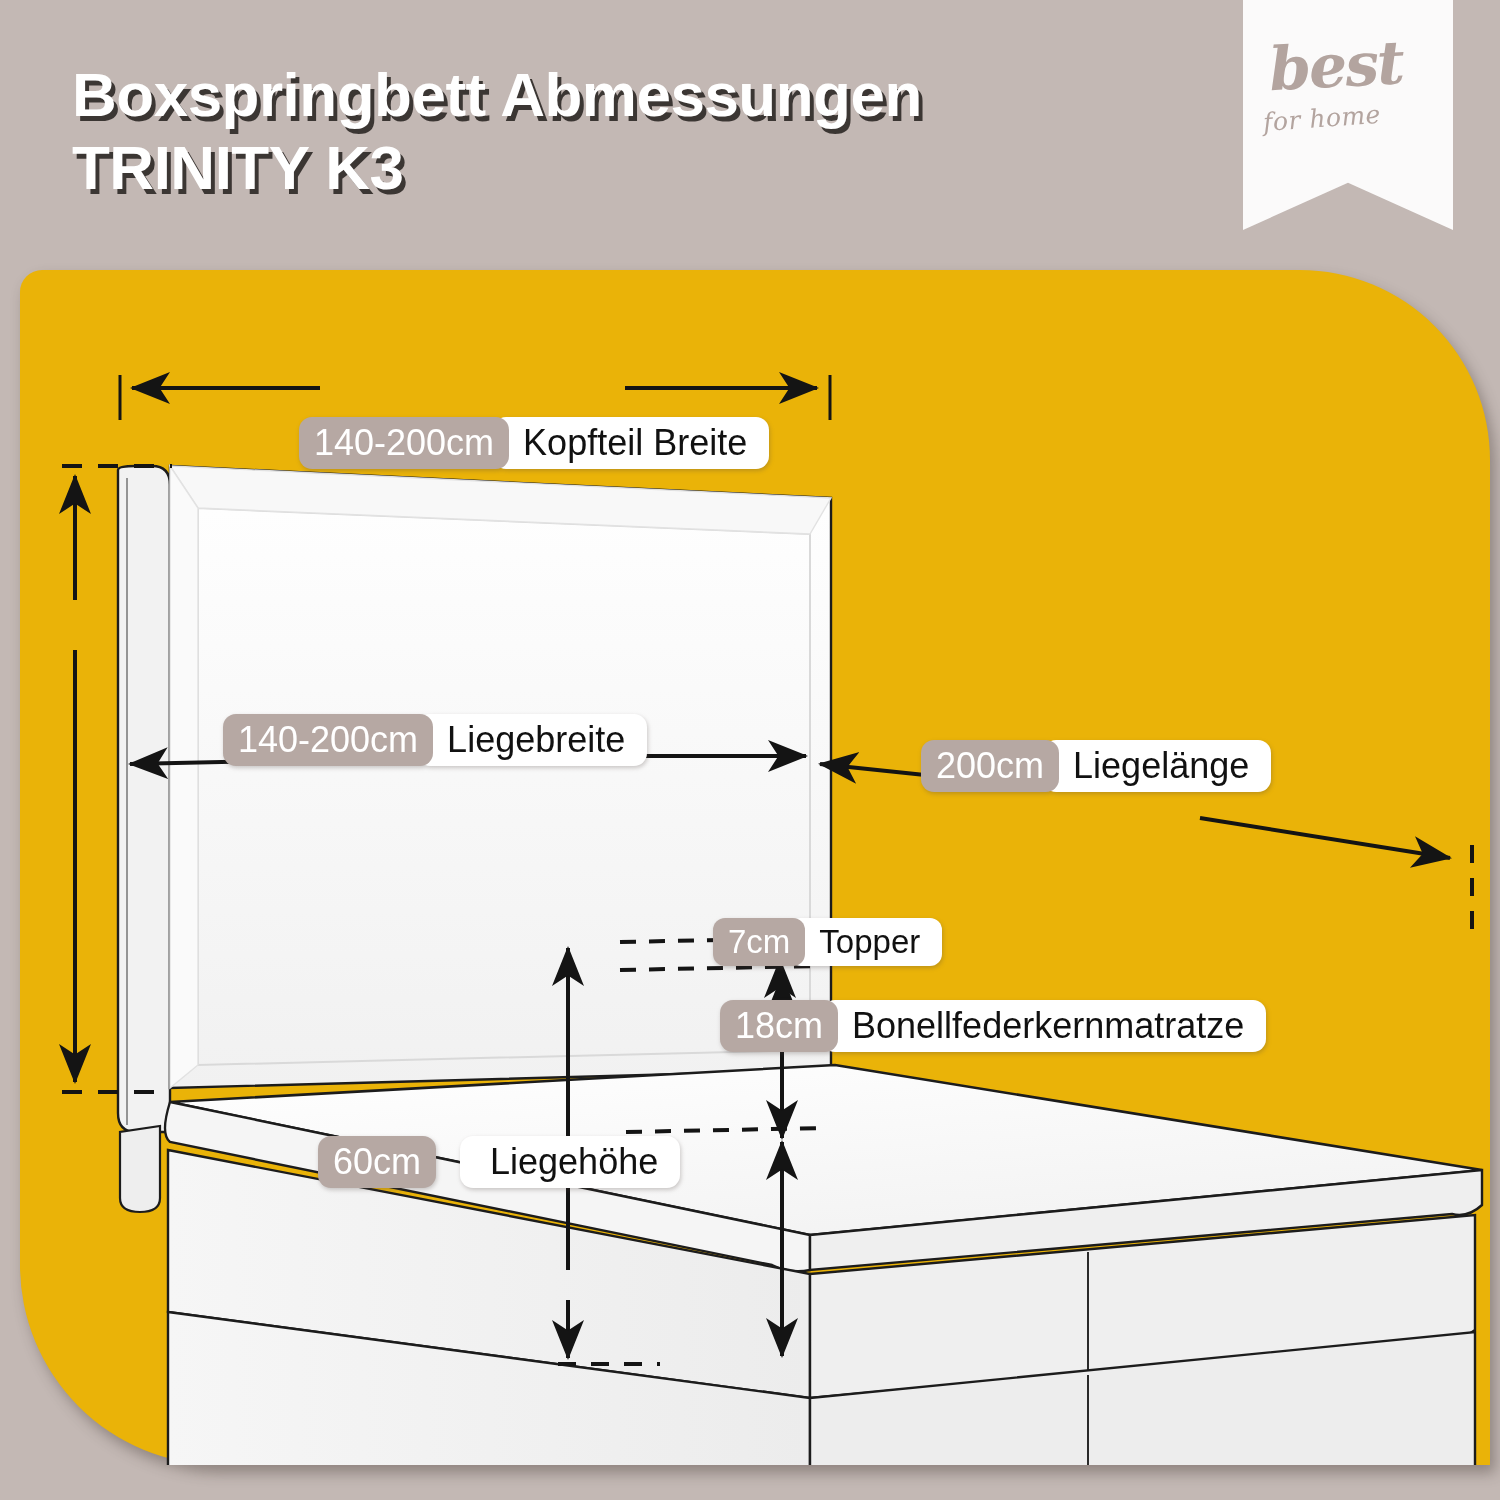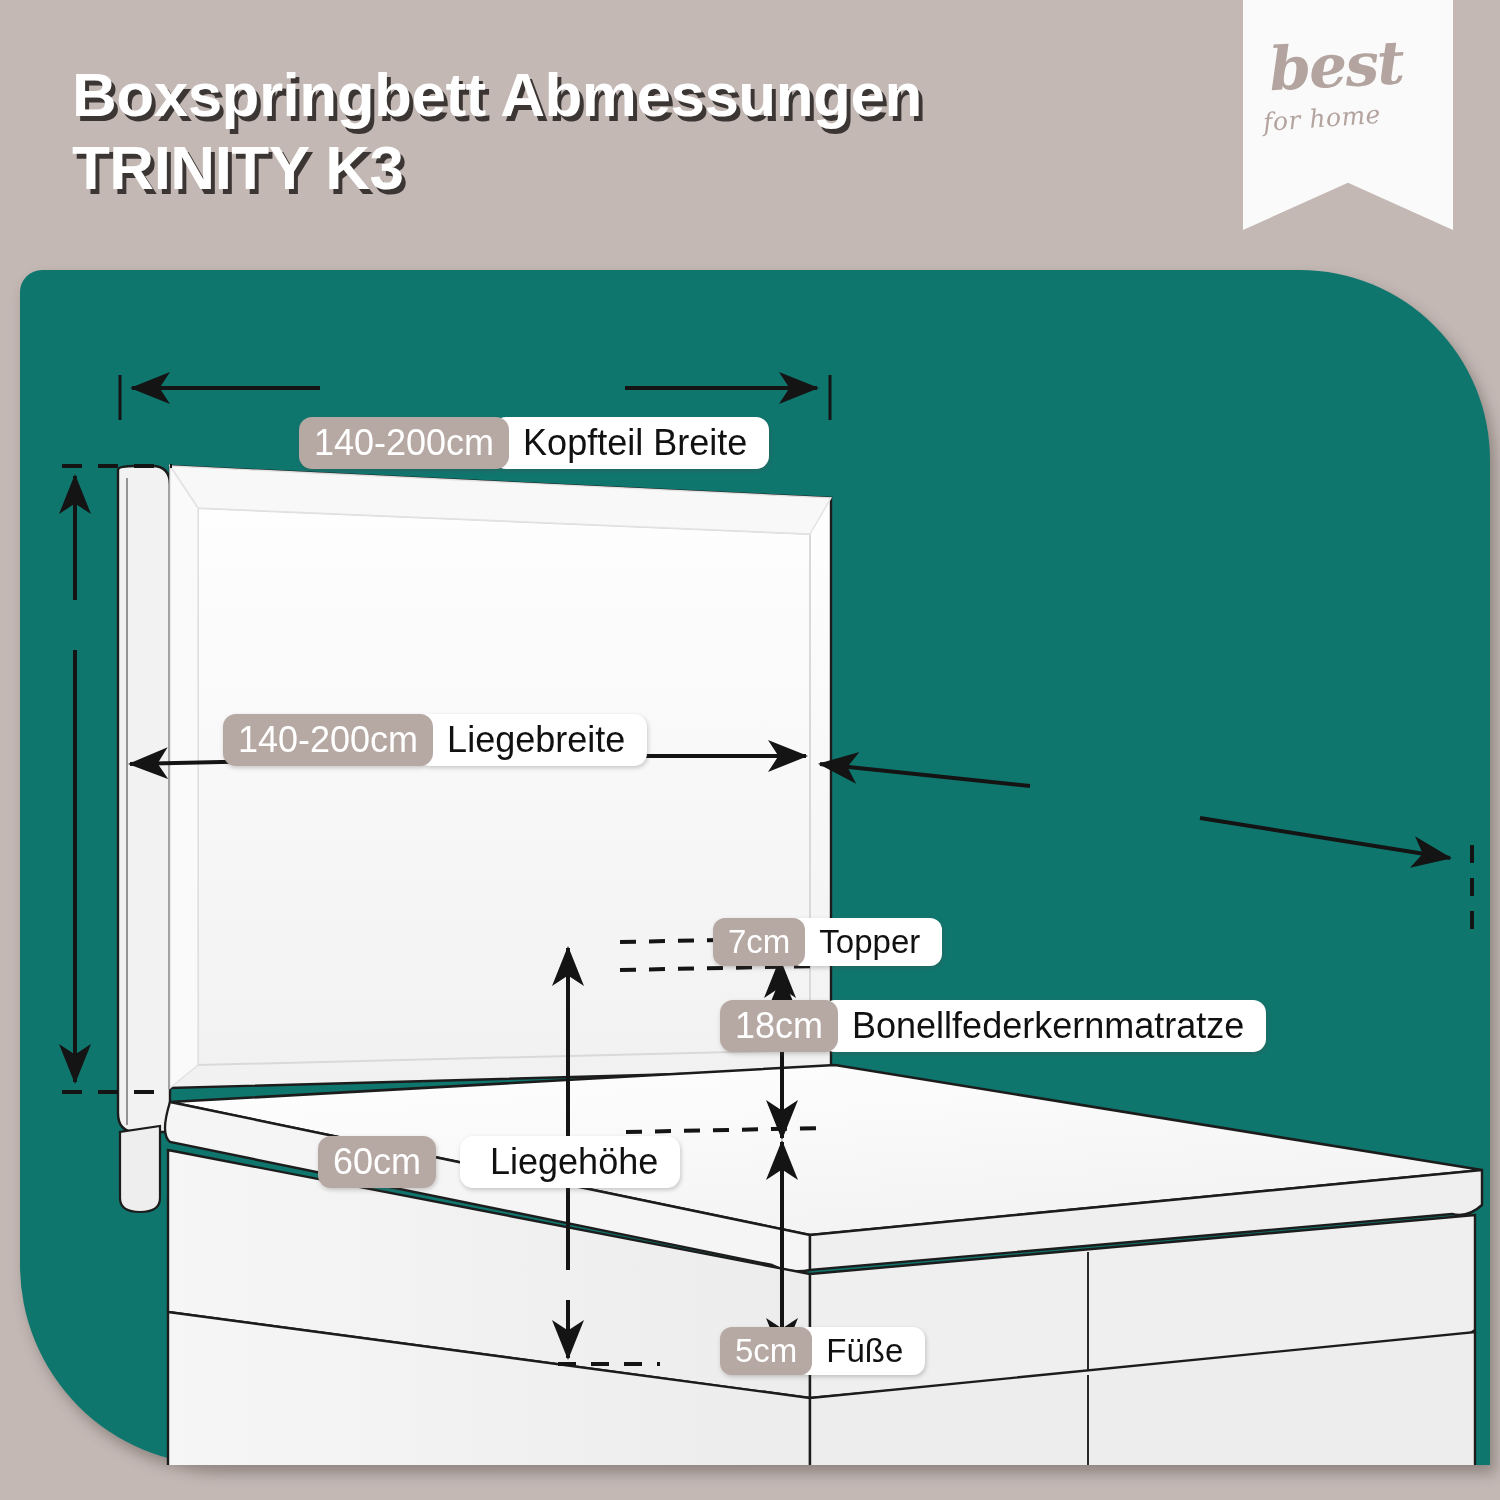--- a/index.html
+++ b/index.html
@@ -41,21 +41,21 @@
     position:absolute;left:20px;top:108px;width:170px;
     font-family:"DejaVu Serif", serif;
     font-style:italic;
     font-size:25px;color:#b3a49f;
     letter-spacing:.5px;
     transform:rotate(-4deg);
   }
   
   #diagram-card{
     position:absolute;left:20px;top:270px;width:1470px;height:1195px;
-    background:#0f766e;
+    background:#eab308;
     border-radius:22px 190px 0 200px;
     box-shadow:5px 8px 14px rgba(60,50,45,.38);
   }
   #bed-svg{position:absolute;left:0;top:0;}
   
   .label{
     position:absolute;display:flex;align-items:stretch;
     height:52px;
     filter:drop-shadow(1px 2px 2px rgba(80,70,65,.28));
     white-space:nowrap;
@@ -206,35 +206,35 @@
     <span class="measure">140-200cm</span>
     <span class="descr">Kopfteil Breite</span>
   </div>
 
 
   <div class="label" style="left:203px;top:444px;">
     <span class="measure">140-200cm</span>
     <span class="descr">Liegebreite</span>
   </div>
 
+  <div class="label" style="left:901px;top:470px;">
+    <span class="measure">200cm</span>
+    <span class="descr">Liegelänge</span>
+  </div>
 
   <div class="label small" style="left:693px;top:648px;">
     <span class="measure">7cm</span>
     <span class="descr">Topper</span>
   </div>
 
   <div class="label" style="left:700px;top:730px;">
     <span class="measure">18cm</span>
     <span class="descr">Bonellfederkernmatratze</span>
   </div>
 
   <div class="label" style="left:298px;top:866px;gap:40px;">
     <span class="measure">60cm</span>
     <span class="descr">Liegehöhe</span>
   </div>
 
 
-  <div class="label small" style="left:700px;top:1057px;">
-    <span class="measure">5cm</span>
-    <span class="descr">Füße</span>
-  </div>
 
 </div>
 
 </body></html>

